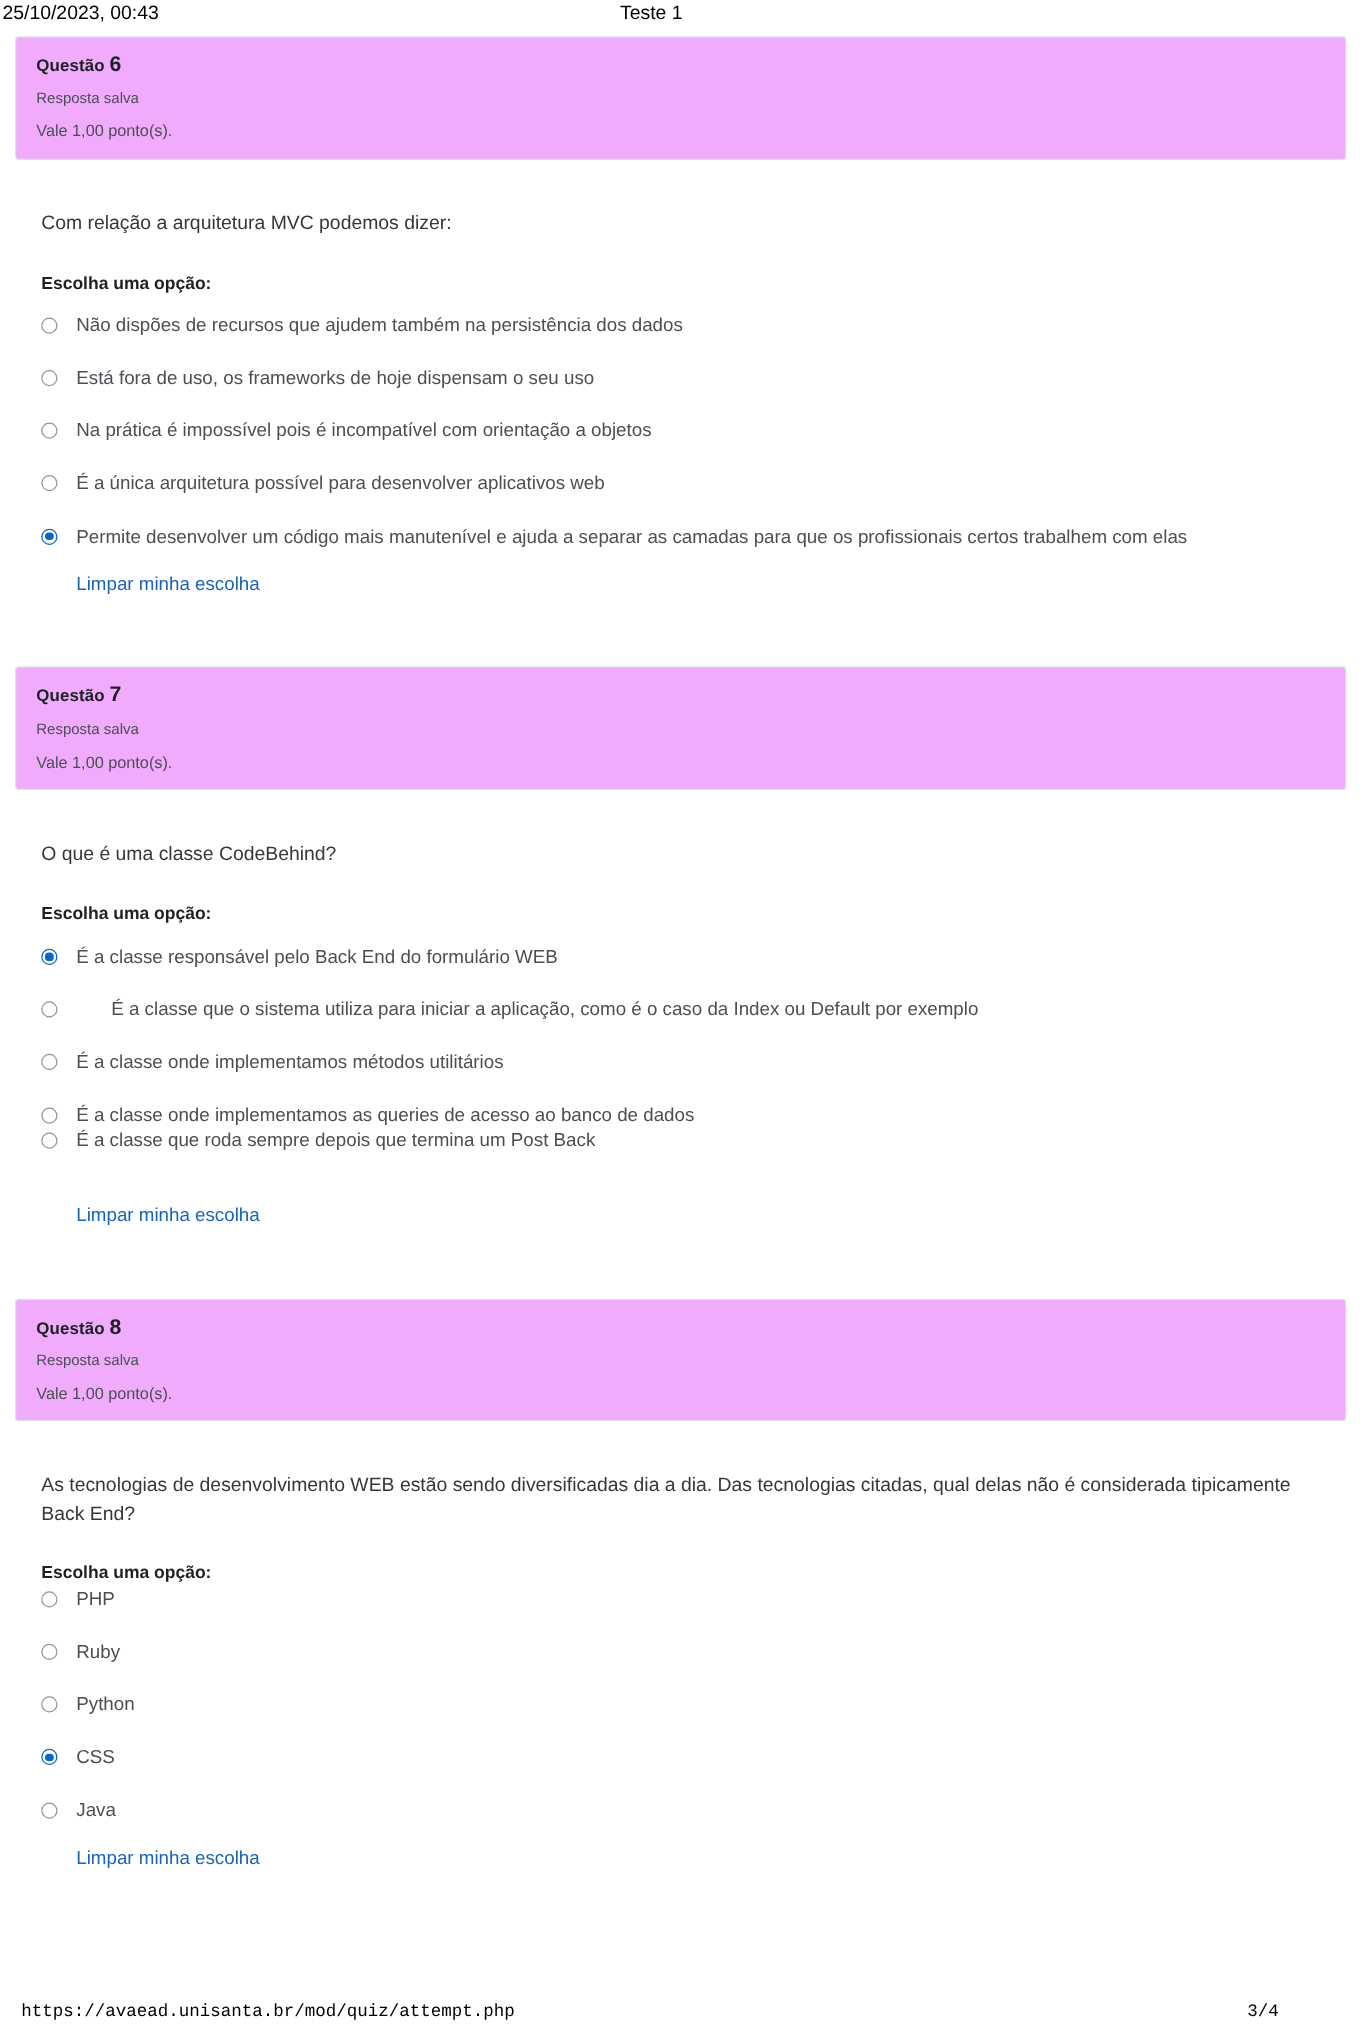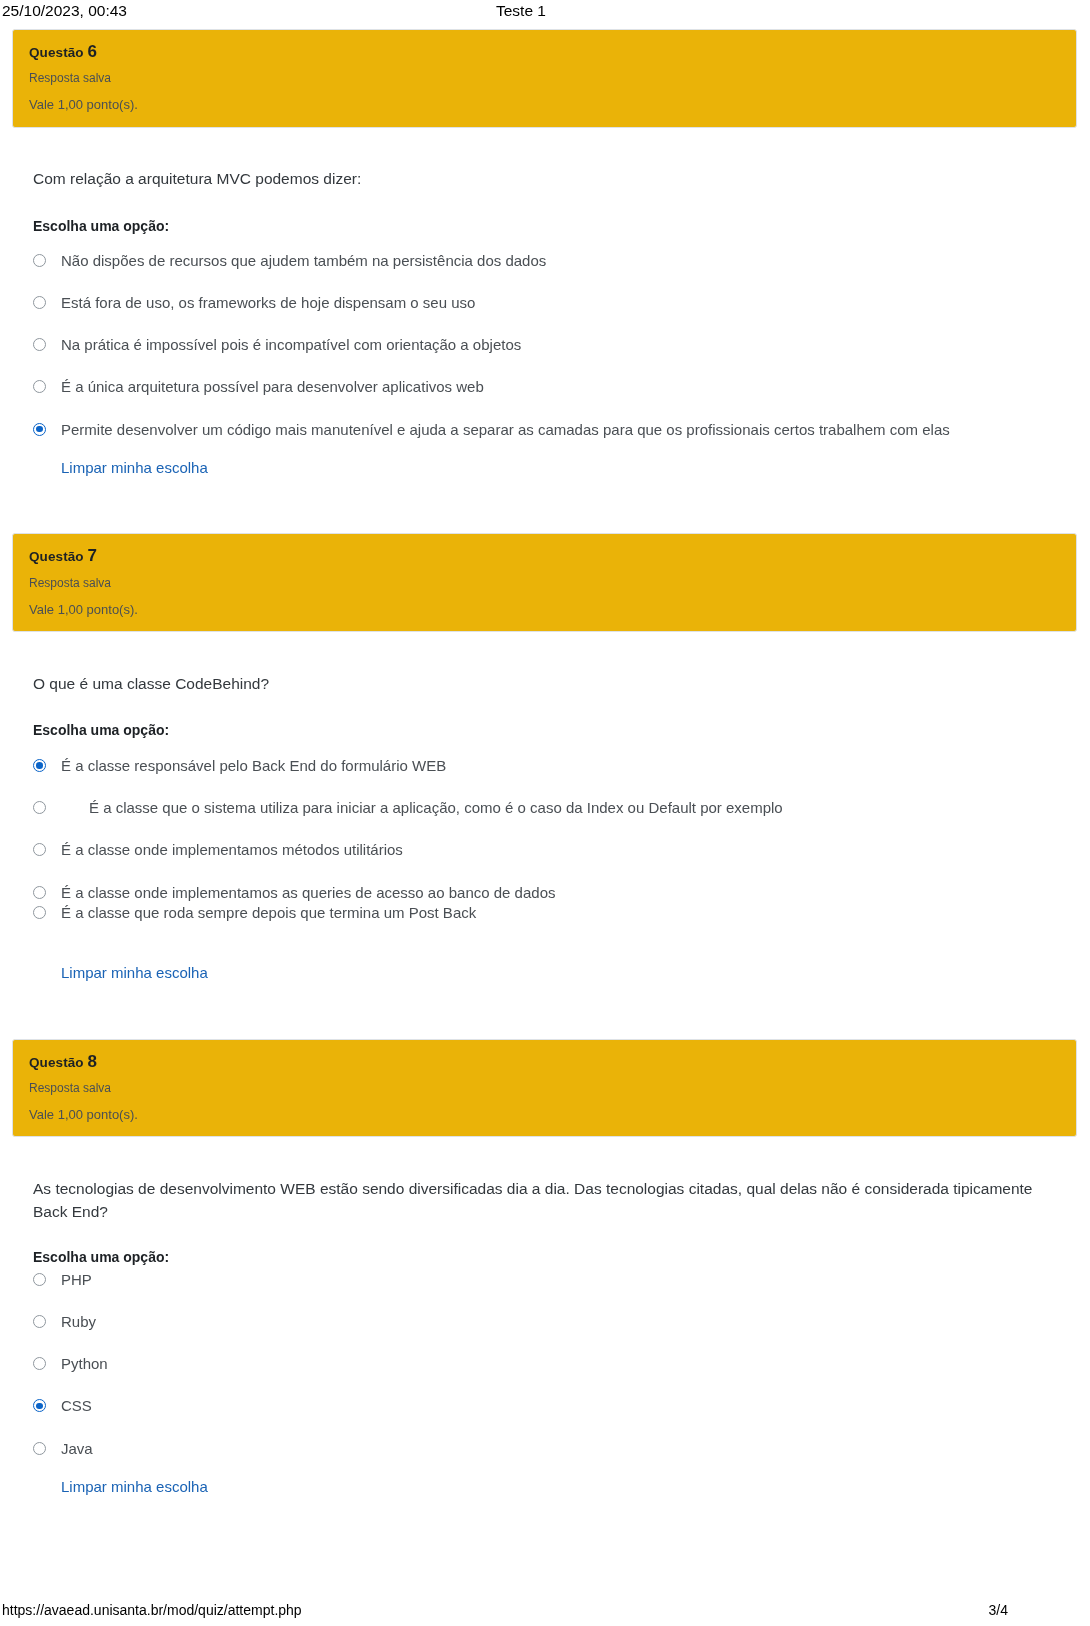--- a/index.html
+++ b/index.html
@@ -57,21 +57,21 @@
 
   .question-block {
     position: relative;
     margin: 0;
   }
 
   .qcard {
     margin: 0 13px 0 12px;
     border: 1px solid #dee2e6;
     border-radius: 3px;
-    background: #eab308;
+    background: #f0abfc;
     padding: 11px 16px 13px 16px;
     box-sizing: border-box;
   }
   .qcard-title {
     font-size: 13.5px;
     font-weight: bold;
     color: #1d2125;
     letter-spacing: 0.1px;
     line-height: 1.25;
     margin: 0 0 9px 0;
@@ -156,26 +156,27 @@
     display: inline-block;
     font-size: 15px;
     color: #1a63b5;
     text-decoration: none;
     line-height: 1.3;
   }
 
   
   .print-footer {
     position: absolute;
-    left: 0;
+    left: 15px;
     bottom: 6px;
     width: 1012px;
     height: 20px;
     font-size: 14px;
     color: #000;
+    font-family: Liberation Mono, monospace;
   }
   .print-footer .pf-url {
     position: absolute;
     left: 2px;
     top: 0;
     line-height: 20px;
     white-space: nowrap;
   }
   .print-footer .pf-page {
     position: absolute;

